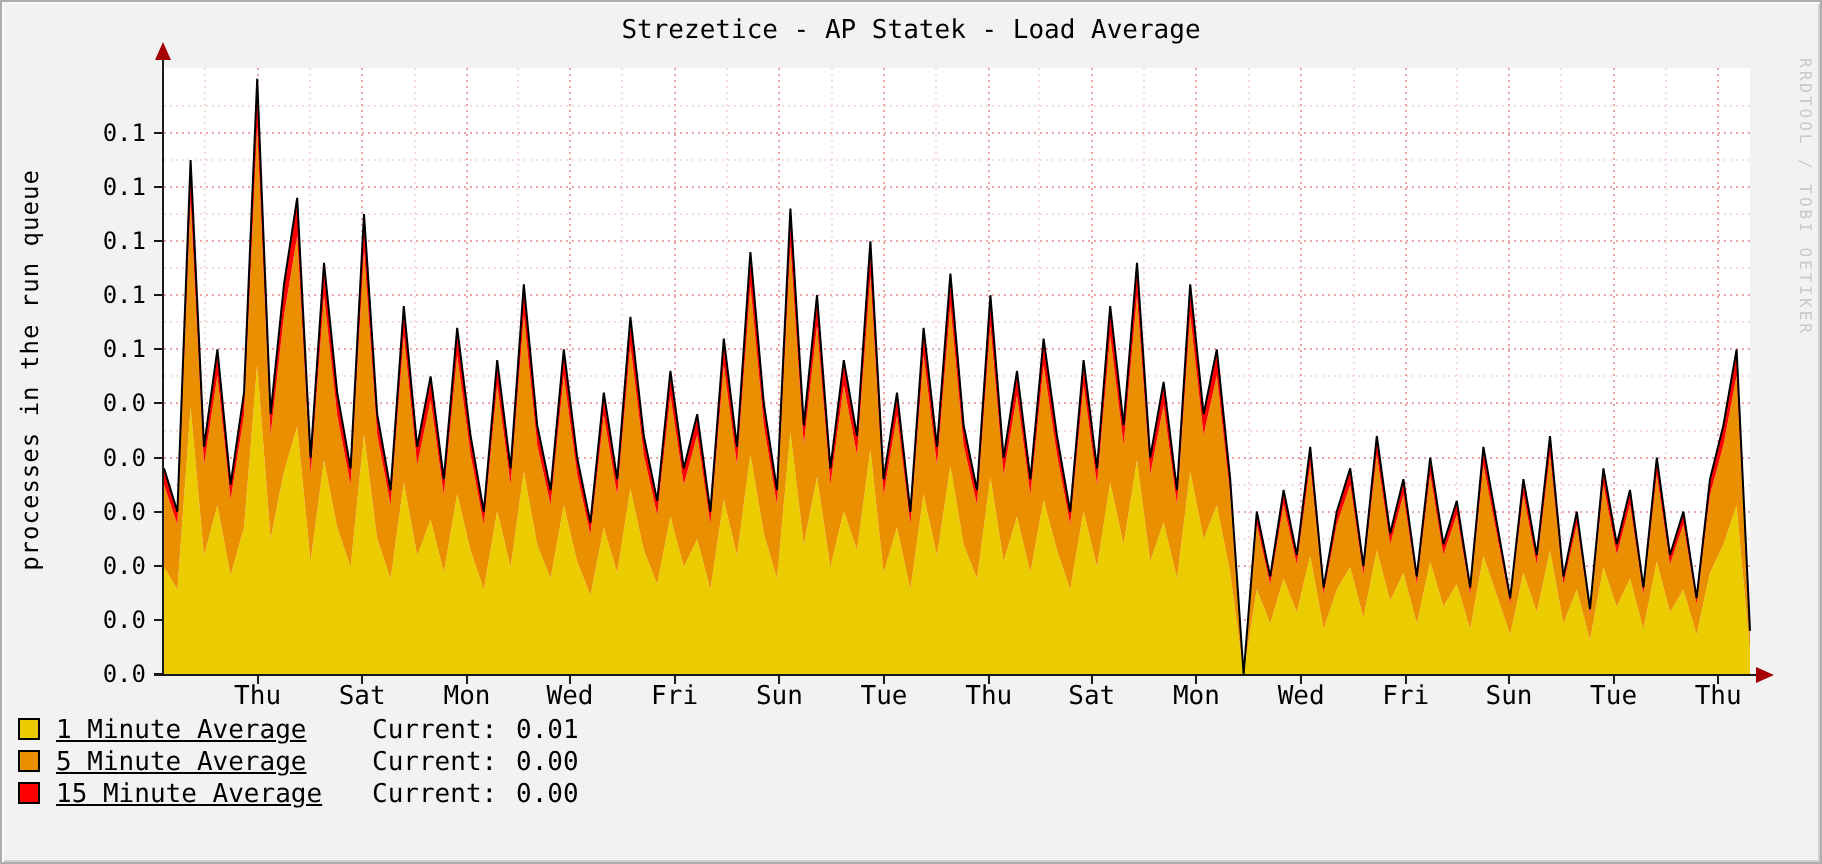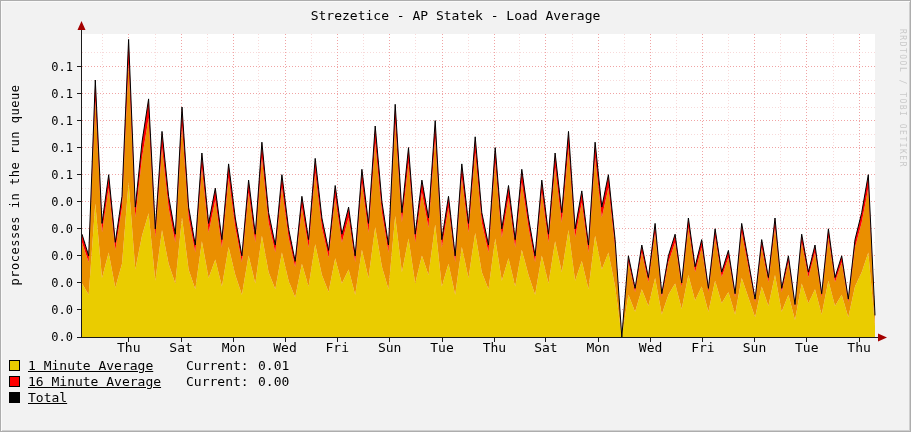--- a/index.html
+++ b/index.html
@@ -174,20 +174,20 @@
         <text x="805.8" y="351" text-anchor="middle" fill="#000" style="font:13px 'DejaVu Sans Mono',monospace">Tue</text>
         <text x="858.1" y="351" text-anchor="middle" fill="#000" style="font:13px 'DejaVu Sans Mono',monospace">Thu</text>
       </g>
     </svg>
 
   <div class="legend">
     <div class="lg-row">
       <span class="swatch" style="background: rgb(234, 204, 0);"></span><span class="lg-label">1 Minute Average</span><span class="lg-cur">Current:</span><span class="lg-val">0.01</span>
     </div>
     <div class="lg-row">
-      <span class="swatch" style="background: rgb(255, 0, 0);"></span><span class="lg-label">16 Minute Average</span><span class="lg-cur">Current:</span><span class="lg-val">0.00</span>
+      <span class="swatch" style="background: rgb(234, 143, 0);"></span><span class="lg-label">5 Minute Average</span><span class="lg-cur">Current:</span><span class="lg-val">0.00</span>
     </div>
     <div class="lg-row">
-      <span class="swatch" style="background: rgb(0, 0, 0);"></span><span class="lg-label">Total</span><span class="lg-cur"></span><span class="lg-val"></span>
+      <span class="swatch" style="background: rgb(255, 0, 0);"></span><span class="lg-label">15 Minute Average</span><span class="lg-cur">Current:</span><span class="lg-val">0.00</span>
     </div>
   </div>
 
 </div>
 
 </body></html>

